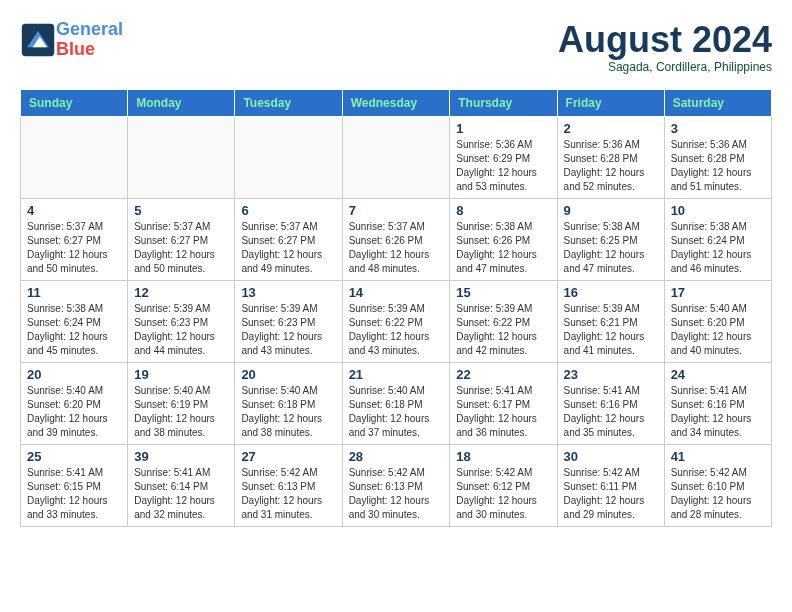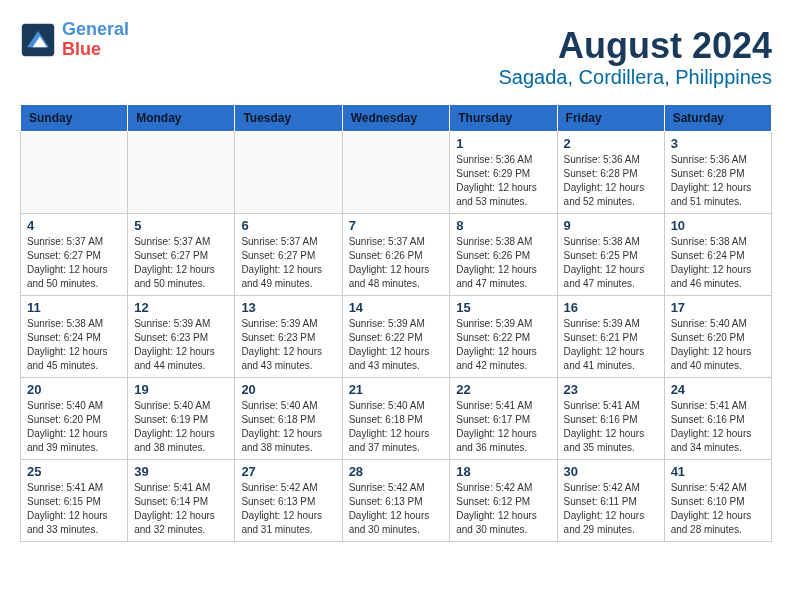--- a/index.html
+++ b/index.html
@@ -12,57 +12,55 @@
     }
     .header {
       display: flex;
       justify-content: space-between;
       align-items: flex-start;
       margin-bottom: 15px;
     }
     .logo {
       display: flex;
       align-items: center;
-      gap: 6px;
     }
     .logo-text {
       font-size: 18px;
       font-weight: bold;
       color: #1a3a5c;
       line-height: 1.1;
     }
     .logo-text span {
       color: #4a90d9;
     }
     .logo-icon {
       width: 36px;
       height: 36px;
     }
     .title-area {
       text-align: right;
-      margin-top: 6px;
     }
     .month-year {
       font-size: 36px;
       font-weight: bold;
       color: #1a3a5c;
       line-height: 1.1;
     }
     .location {
-      font-size: 20px;
-      color: #0369a1;
+      font-size: 12px;
+      color: #14532d;
     }
     .calendar {
       width: 100%;
       border-collapse: collapse;
       font-size: 11px;
     }
     .calendar th {
       background-color: #2a6fc9;
-      color: #0f172a;
+      color: #86efac;
       text-align: left;
       padding: 6px 8px;
       font-size: 12px;
       font-weight: bold;
       border: 1px solid #fff;
     }
     .calendar td {
       border: 1px solid #ccc;
       vertical-align: top;
       padding: 4px 6px;

